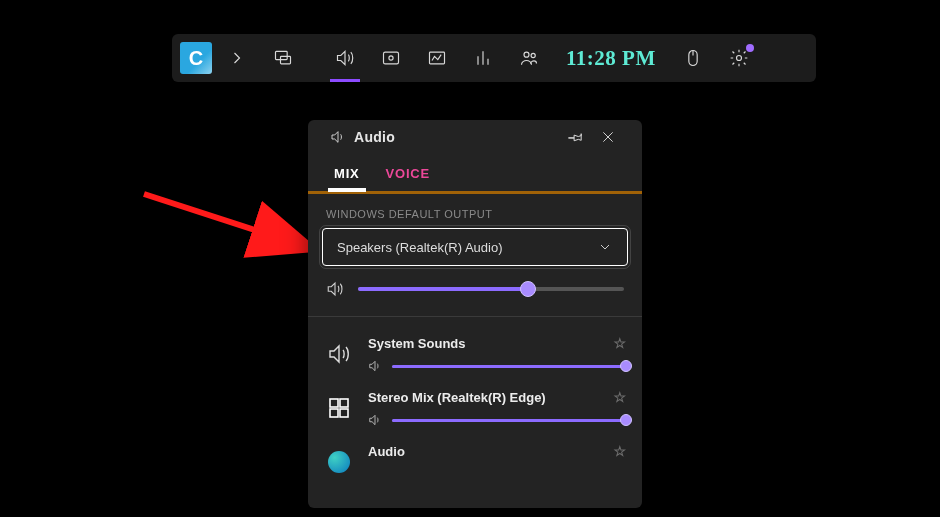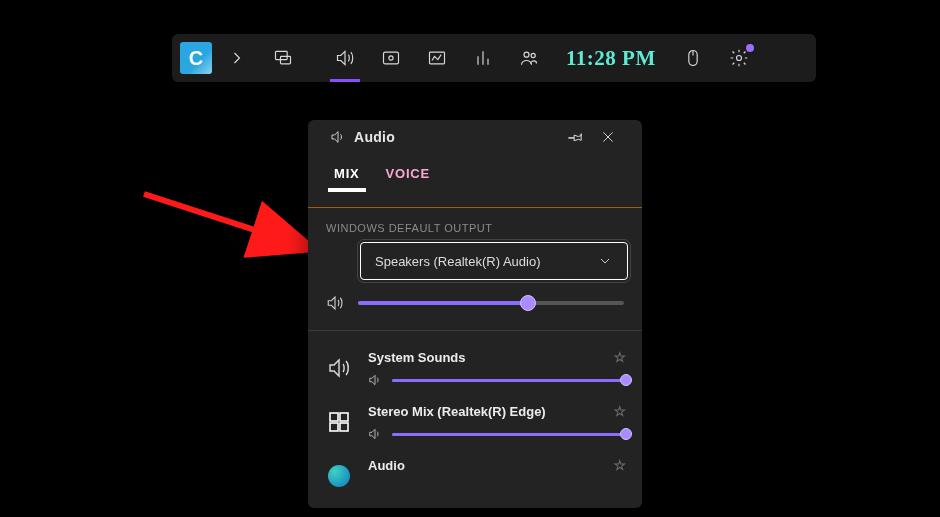--- a/index.html
+++ b/index.html
@@ -81,29 +81,29 @@
     display: flex; align-items: center;
     height: 34px; padding: 0 22px;
     gap: 8px;
   }
   .panel-header .title { font-weight: 600; font-size: 14px; flex: 1; letter-spacing: .3px; }
   .panel-header svg, .tab svg { width: 16px; height: 16px; stroke: #ddd; fill: none; stroke-width: 1.4; }
   .icon-btn { width: 24px; height: 24px; display: flex; align-items: center; justify-content: center; cursor: pointer; }
 
   .tabs {
     display: flex; gap: 18px;
-    padding: 6px 22px 16px 22px;
-    border-bottom: 1px solid #a16207;
+    padding: 6px 22px 0 22px;
+    border-bottom: 3px solid #a16207;
     align-items: center;
   }
   .tab {
     padding: 6px 4px 10px 4px;
     font-weight: 700; letter-spacing: .8px;
     font-size: 13px;
-    color: #f9a8d4;
+    color: #ec4899;
     position: relative;
     cursor: pointer;
   }
   .tab.active { color: #fff; }
   .tab.active::after {
     content: ""; position: absolute;
     left: -2px; right: -2px; bottom: -1px;
     height: 4px; background: #fff;
   }
 
@@ -118,21 +118,20 @@
   .select {
     border: 1.5px solid #fff;
     border-radius: 4px;
     height: 38px;
     display: flex; align-items: center;
     padding: 0 14px;
     justify-content: space-between;
     cursor: pointer;
     outline: 1px solid rgba(255,255,255,.15);
     outline-offset: 2px;
-    margin-left: 38px;
   }
   .select span { font-size: 13px; color: #ddd; }
 
   .master {
     display: flex; align-items: center; gap: 14px;
     padding: 14px 18px 18px 18px;
     border-bottom: 1px solid #3a3a3a;
   }
   .slider {
     flex: 1; height: 4px; border-radius: 2px;

